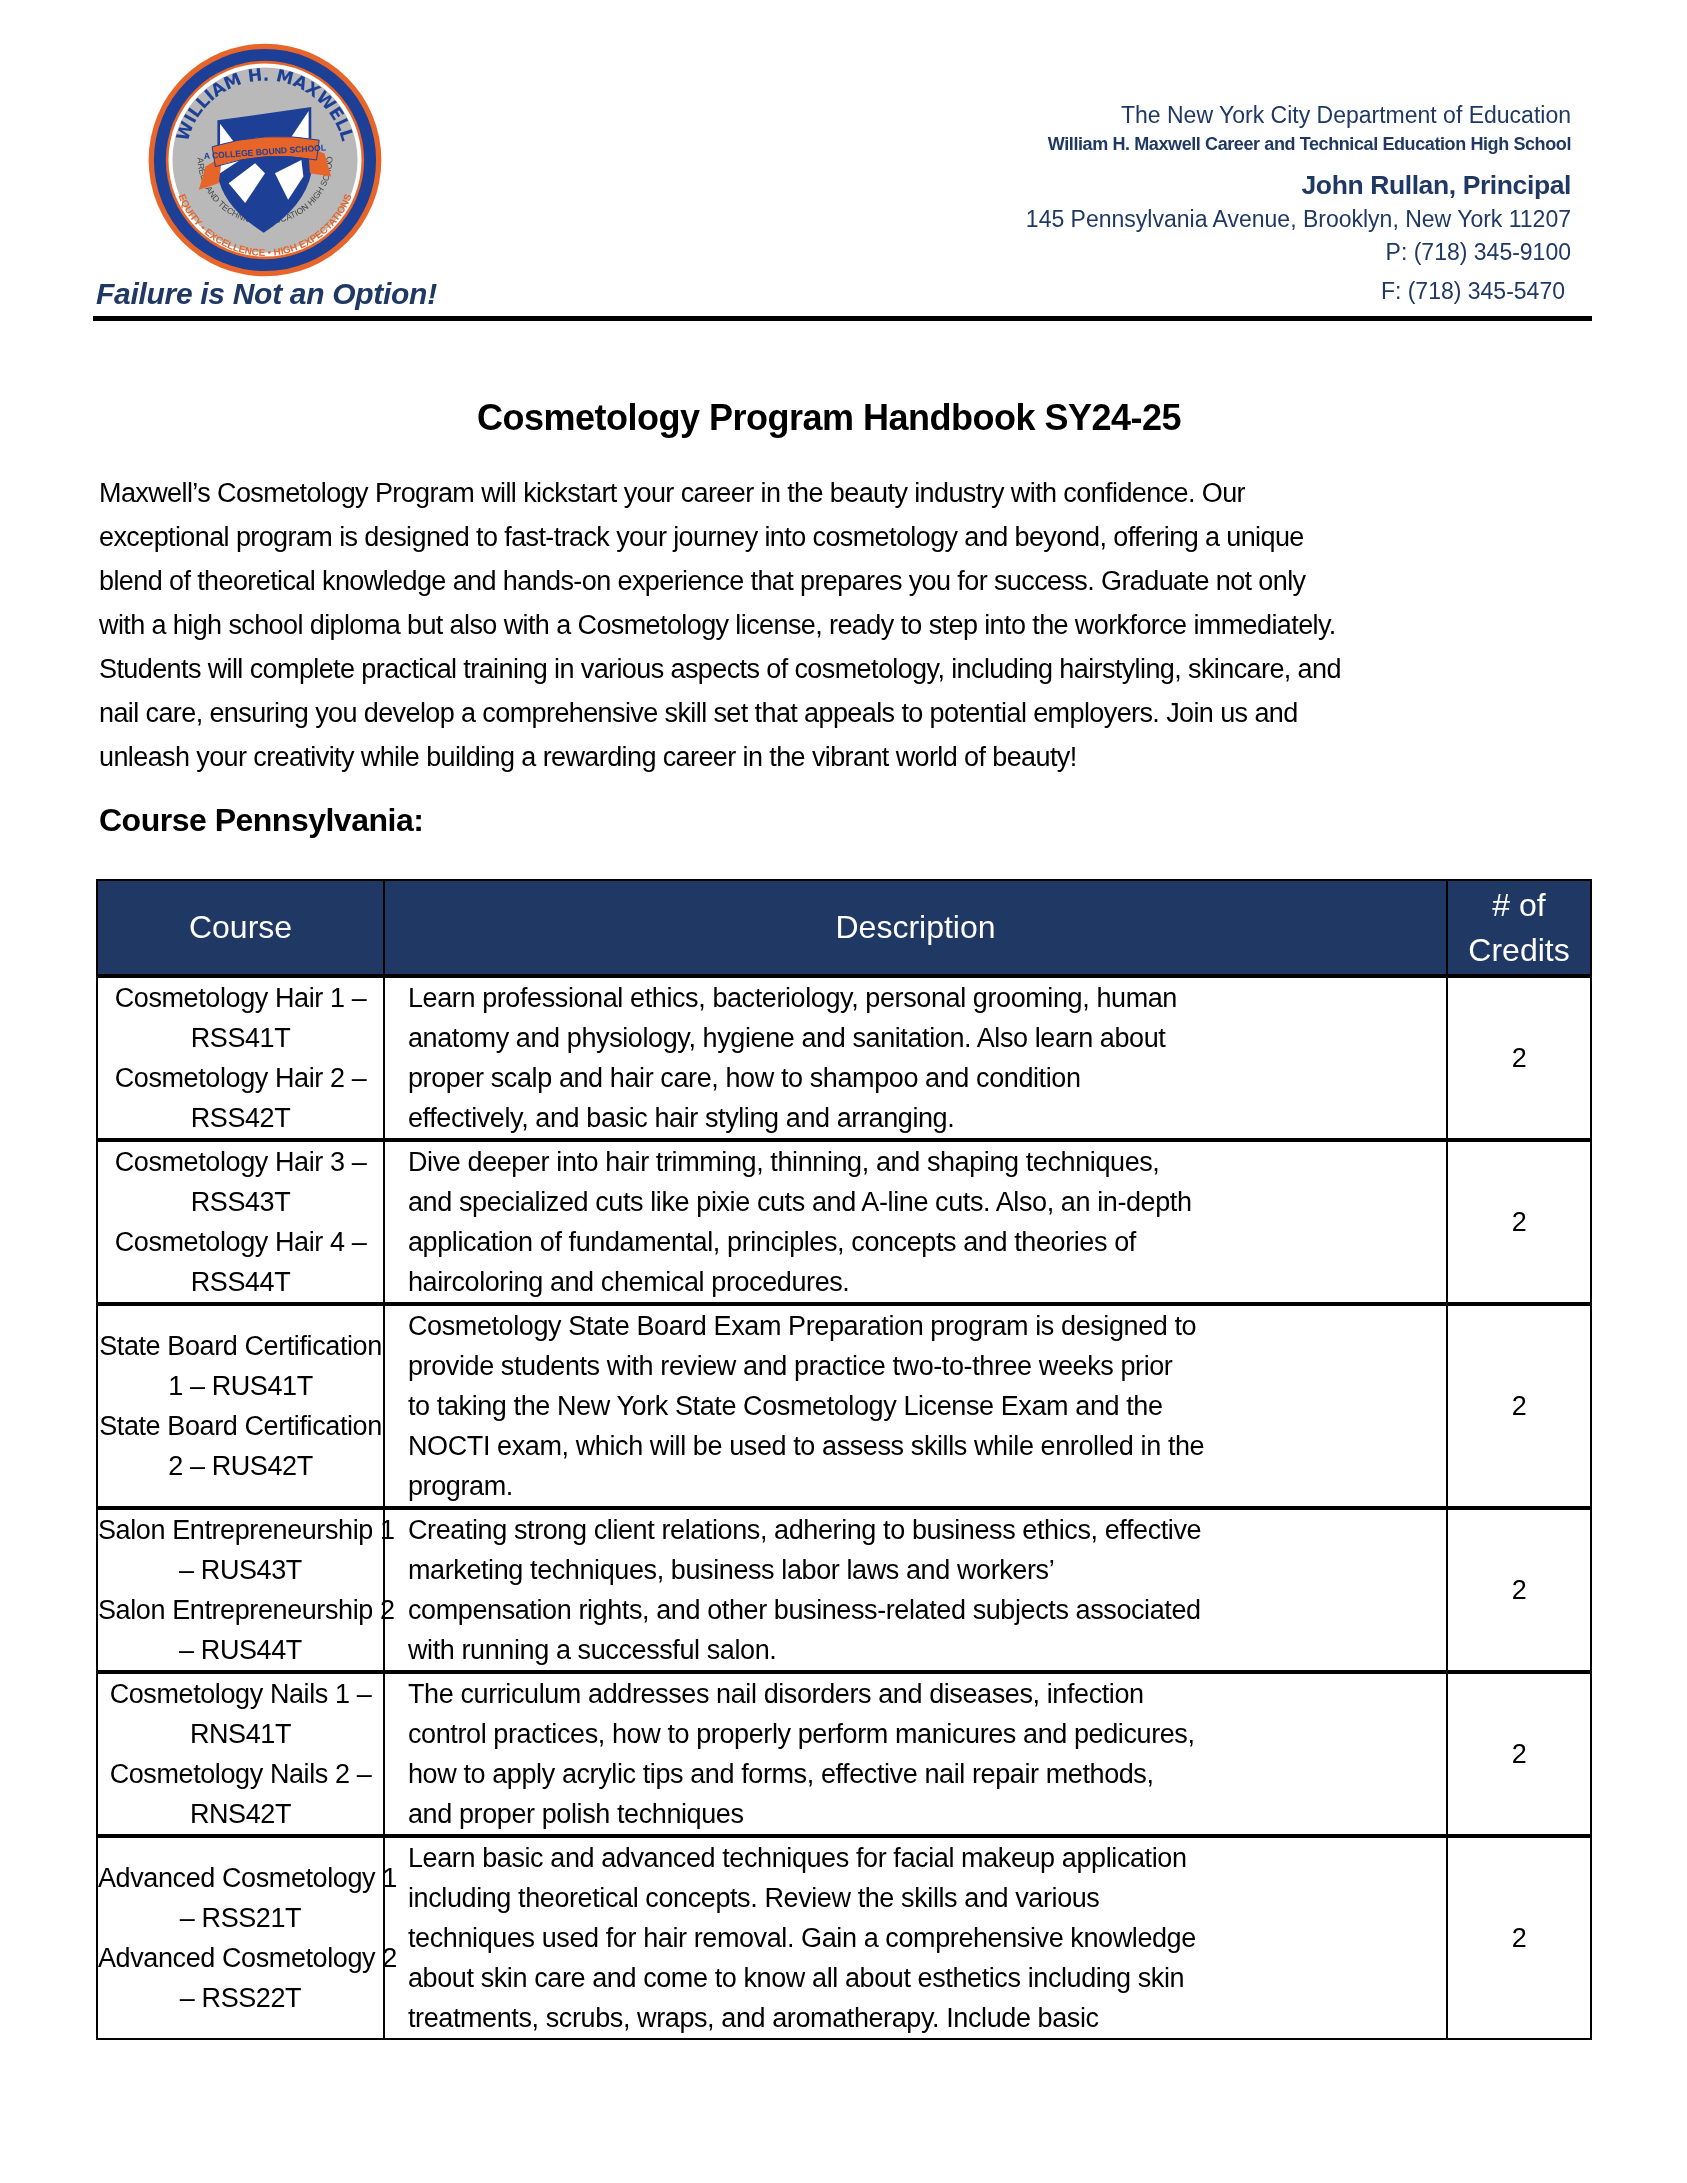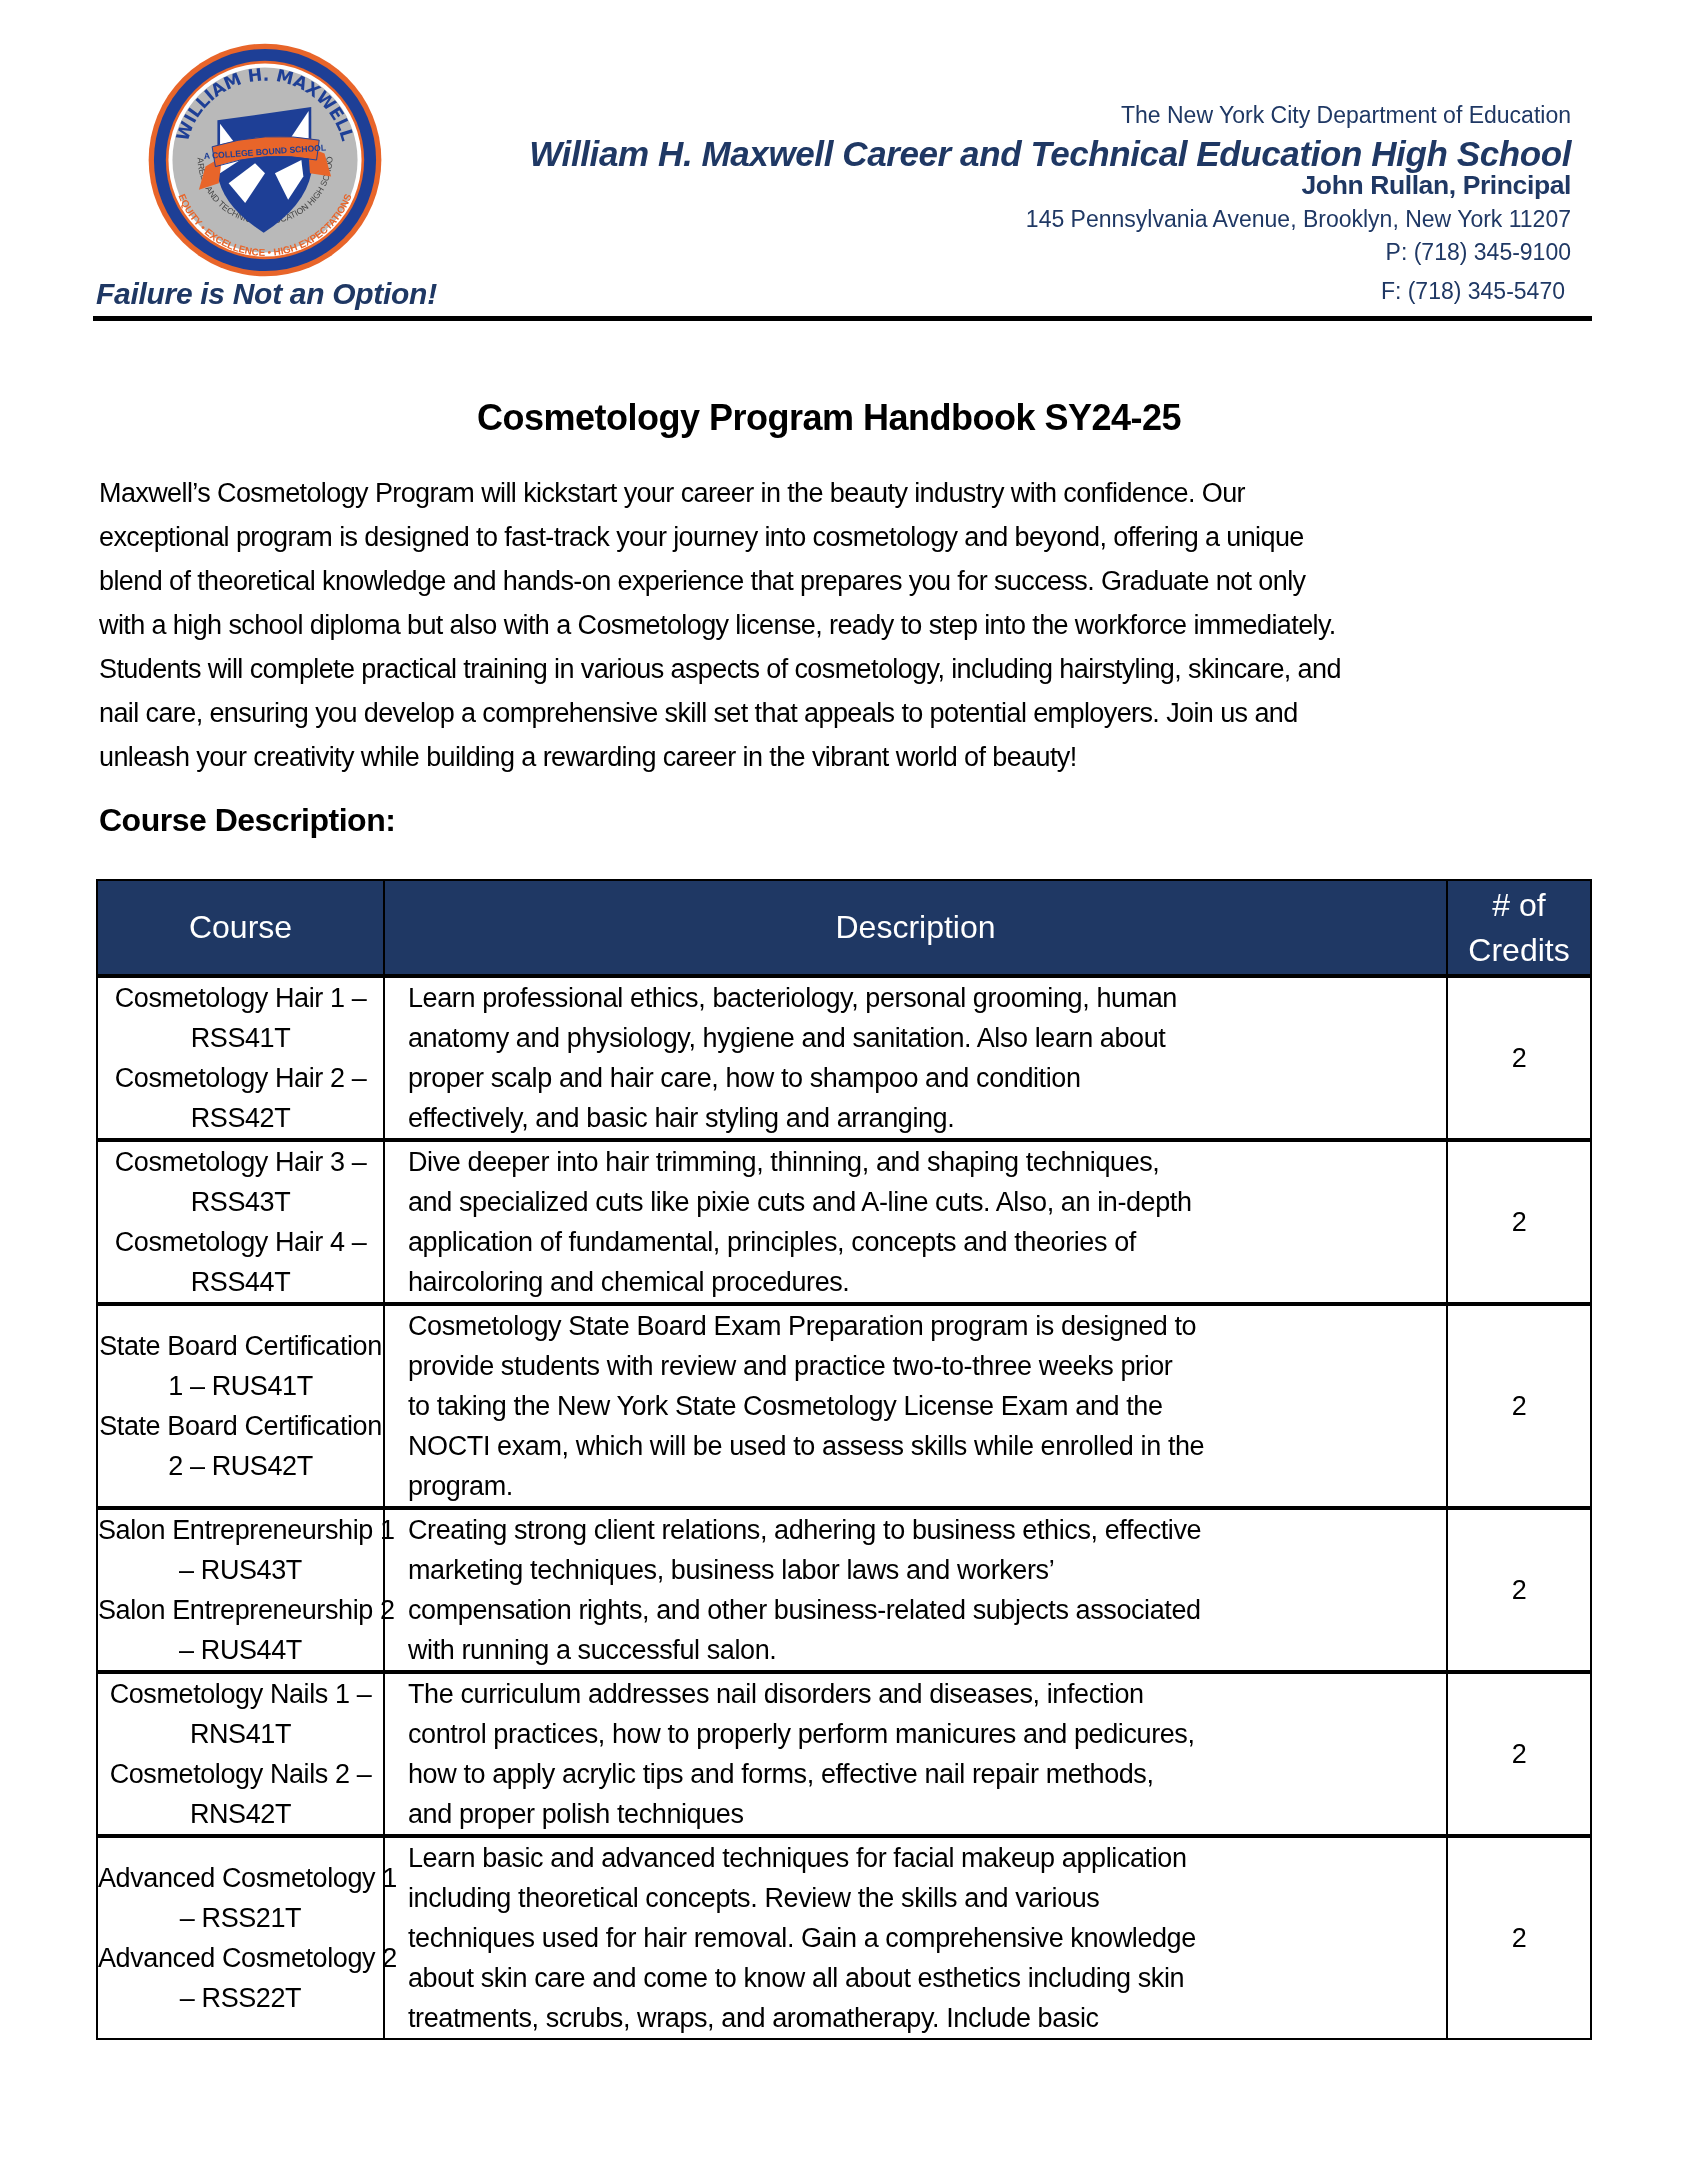--- a/index.html
+++ b/index.html
@@ -4,21 +4,21 @@
 <style>
   html, body { margin:0; padding:0; background:#ffffff; }
   body { width:1687px; height:2183px; position:relative; overflow:hidden;
          font-family:"Liberation Sans", "DejaVu Sans", sans-serif; color:#000; }
   .abs { position:absolute; }
   
   .logo { left:146px; top:41px; width:238px; height:238px; }
   .motto { left:96px; top:277px; font-size:30px; font-style:italic; font-weight:bold; color:#1f3864; white-space:nowrap; letter-spacing:-0.3px; }
   .lh { right:116px; text-align:center; color:#1f3864; white-space:nowrap; }
   .lh1 { top:102px; font-size:23px; }
-  .lh2 { top:134px; font-size:35px; font-weight:bold; letter-spacing:-0.4px;font-style:italic; }
+  .lh2 { top:134px; font-size:18px; font-weight:bold; letter-spacing:-0.4px; }
   .lh3 { top:170px; font-size:26.5px; font-weight:bold; letter-spacing:-0.4px; }
   .lh4 { top:206px; font-size:23px; }
   .lh5 { top:239px; font-size:23px; }
   .lh6 { top:278px; font-size:23px; right:122px; }
   .rule { left:93px; top:316px; width:1499px; height:5.3px; background:#000; }
   
   .title { left:0; width:1658px; top:397px; text-align:center; font-size:36px; font-weight:bold; letter-spacing:-0.5px; }
   .intro { left:99px; top:471px; width:1522px; font-size:27px; line-height:44px; letter-spacing:-0.6px; }
   .intro div { white-space:nowrap; }
   .req { left:99px; top:802px; font-size:32px; font-weight:bold; letter-spacing:-0.5px; }
@@ -86,21 +86,21 @@
 <div class="abs intro">
   <div>Maxwell’s Cosmetology Program will kickstart your career in the beauty industry with confidence. Our</div>
   <div>exceptional program is designed to fast-track your journey into cosmetology and beyond, offering a unique</div>
   <div>blend of theoretical knowledge and hands-on experience that prepares you for success. Graduate not only</div>
   <div>with a high school diploma but also with a Cosmetology license, ready to step into the workforce immediately.</div>
   <div>Students will complete practical training in various aspects of cosmetology, including hairstyling, skincare, and</div>
   <div>nail care, ensuring you develop a comprehensive skill set that appeals to potential employers. Join us and</div>
   <div>unleash your creativity while building a rewarding career in the vibrant world of beauty!</div>
 </div>
 
-<div class="abs req">Course Description:</div>
+<div class="abs req">Course Pennsylvania:</div>
 
 <table class="courses">
   <colgroup>
     <col style="width:287px">
     <col style="width:1063px">
     <col style="width:144px">
   </colgroup>
   <thead>
     <tr>
       <th>Course</th>

